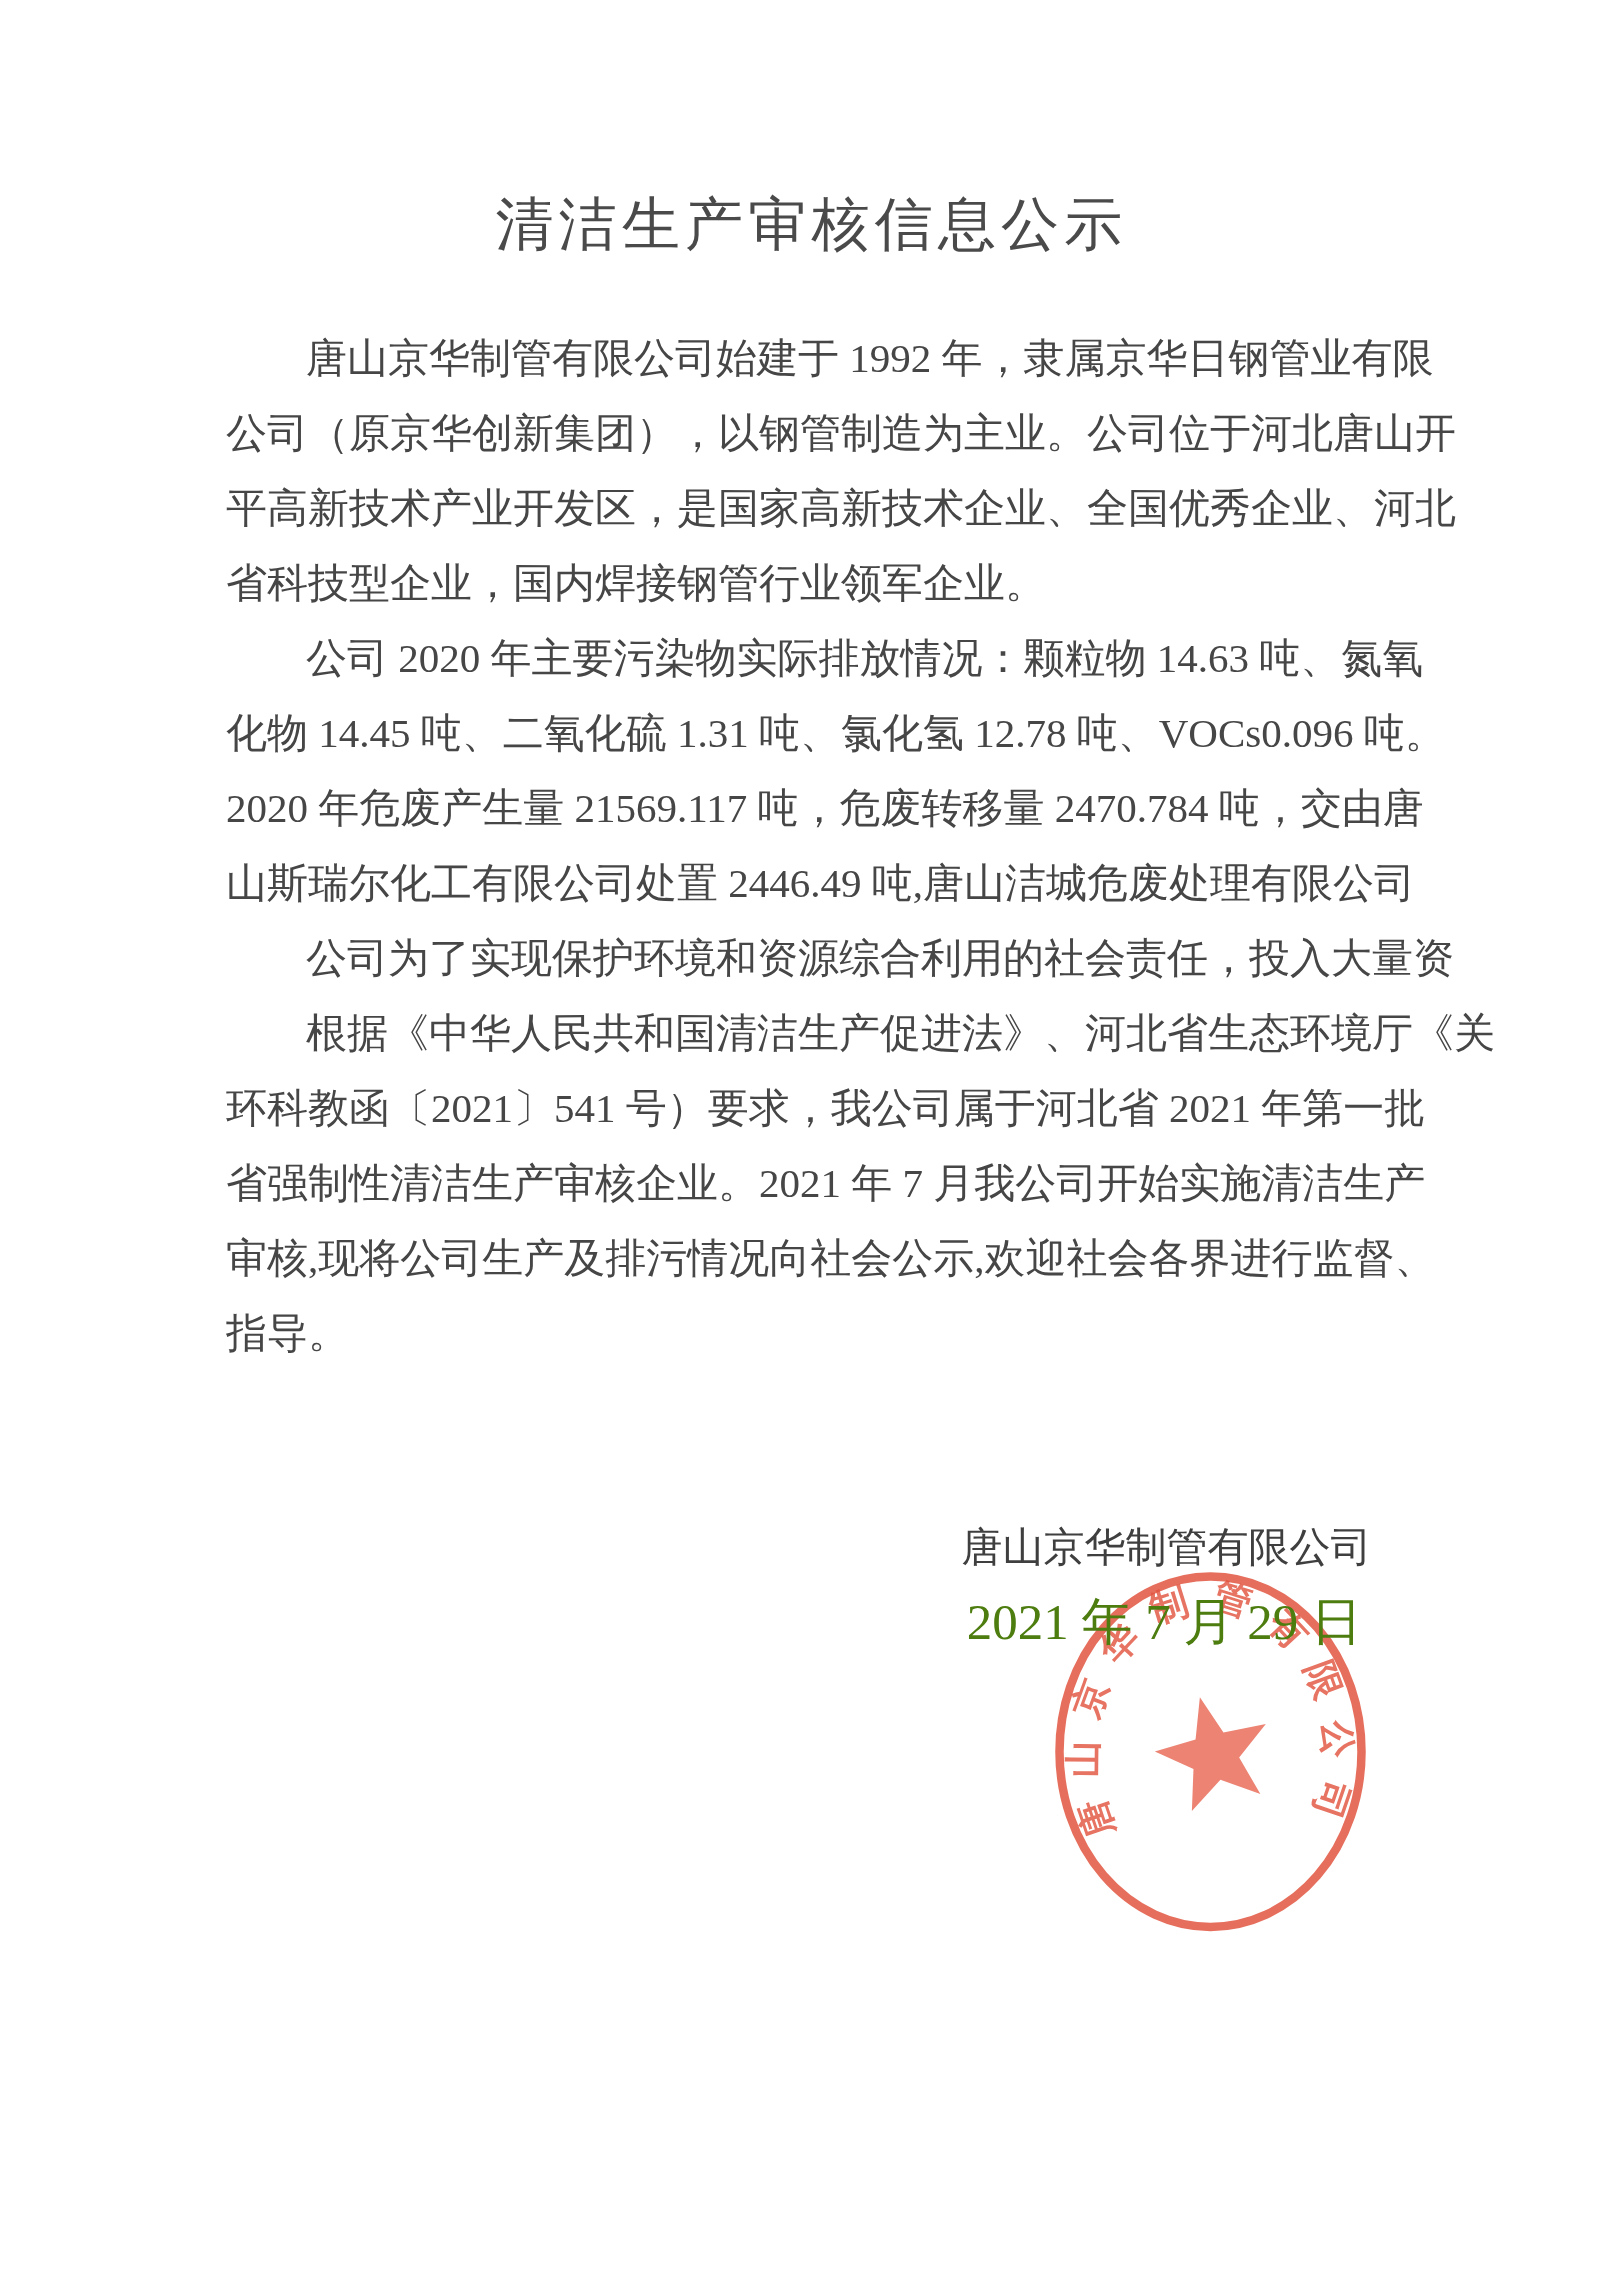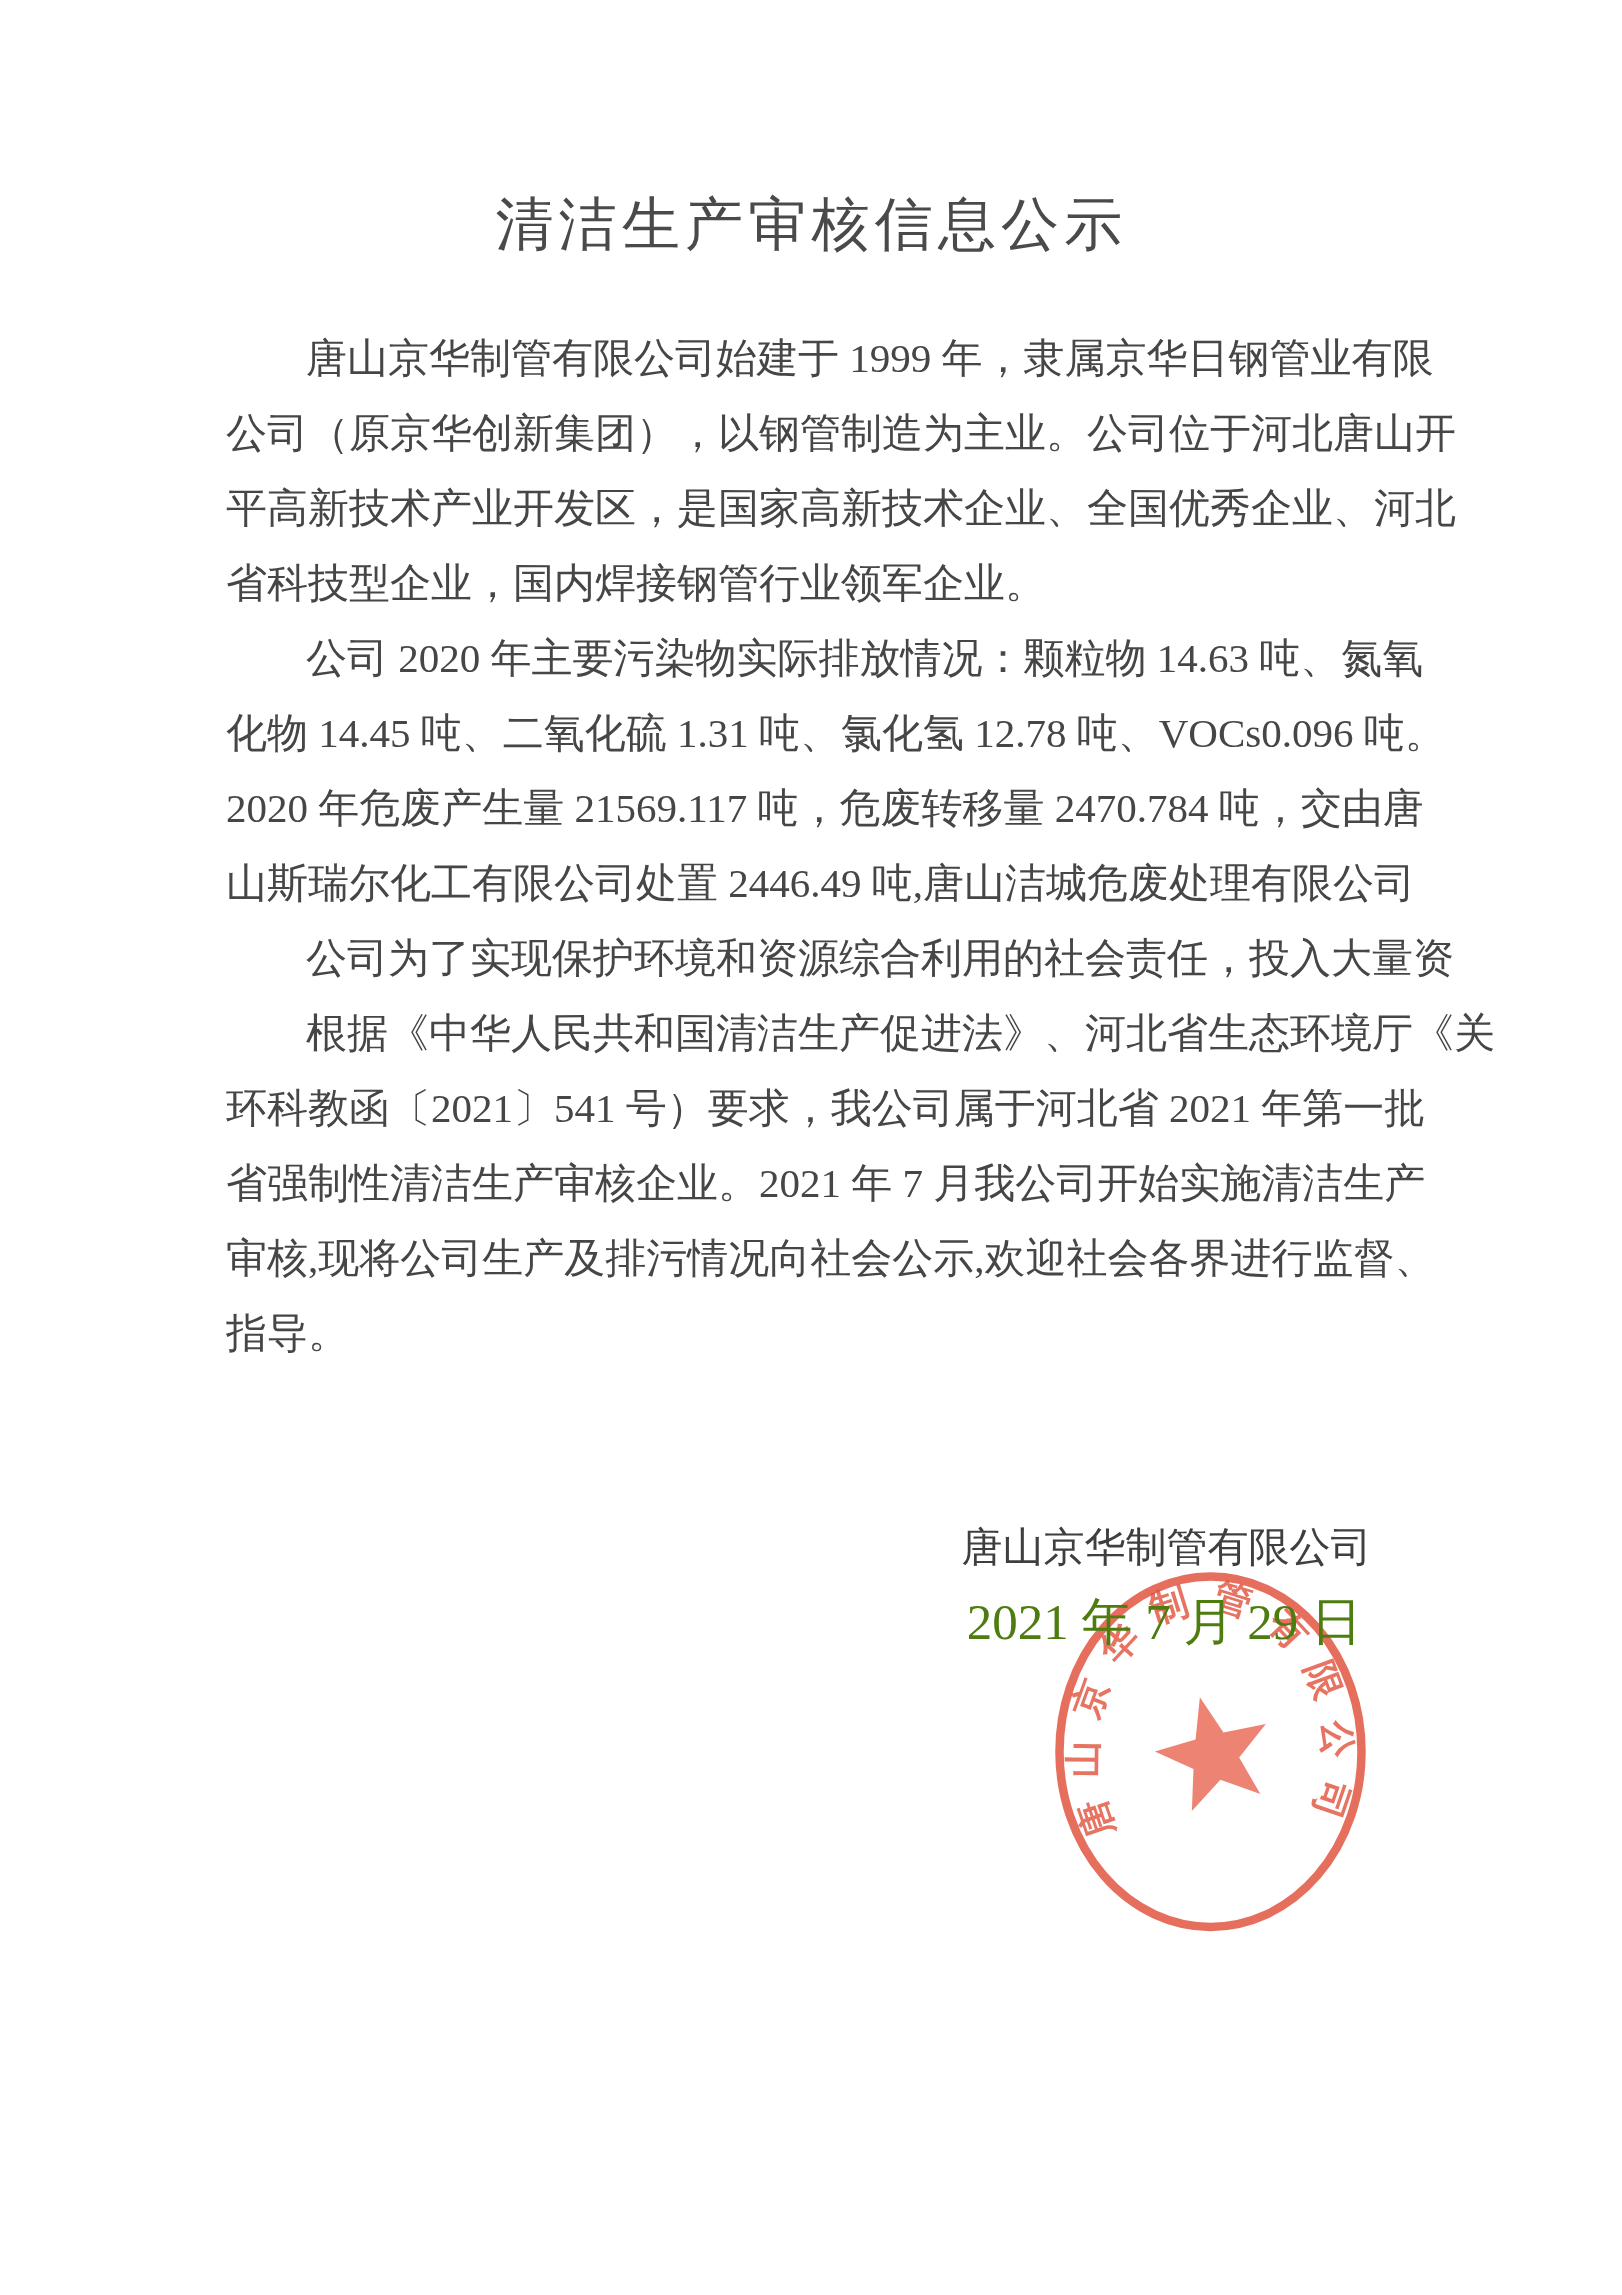--- a/index.html
+++ b/index.html
@@ -87,21 +87,21 @@
     <ellipse cx="247" cy="281" rx="231" ry="268" fill="none" stroke="#e25540" stroke-width="13" opacity="0.85"></ellipse>
     <polygon points="253,195 275,256 341,259 289,299 307,361 253,325 199,361 217,299 166,259 231,256" transform="rotate(-14 253 287)" fill="#e65a44" opacity="0.75"></polygon>
     <path id="sealTextPath" d="M 109 412 A 175 215 0 1 1 385 412" fill="none"></path>
     <text>
       <textPath href="#sealTextPath" startOffset="50%" text-anchor="middle">唐山京华制管有限公司</textPath>
     </text>
   </svg>
 
   <div class="doc-body">
 
-    <div class="ln para-first">唐山京华制管有限公司始建于 1999 年，隶属京华日钢管业有限</div>
+    <div class="ln para-first">唐山京华制管有限公司始建于 1992 年，隶属京华日钢管业有限</div>
     <div class="ln">公司（原京华创新集团），以钢管制造为主业。公司位于河北唐山开</div>
     <div class="ln">平高新技术产业开发区，是国家高新技术企业、全国优秀企业、河北</div>
     <div class="ln para-last">省科技型企业，国内焊接钢管行业领军企业。</div>
 
     <div class="ln para-first">公司 2020 年主要污染物实际排放情况：颗粒物 14.63 吨、氮氧</div>
     <div class="ln">化物 14.45 吨、二氧化硫 1.31 吨、氯化氢 12.78 吨、VOCs0.096 吨。</div>
     <div class="ln">2020 年危废产生量 21569.117 吨，危废转移量 2470.784 吨，交由唐</div>
     <div class="ln">山斯瑞尔化工有限公司处置 2446.49 吨,唐山洁城危废处理有限公司</div>
 
     <div class="ln para-first">公司为了实现保护环境和资源综合利用的社会责任，投入大量资</div>

